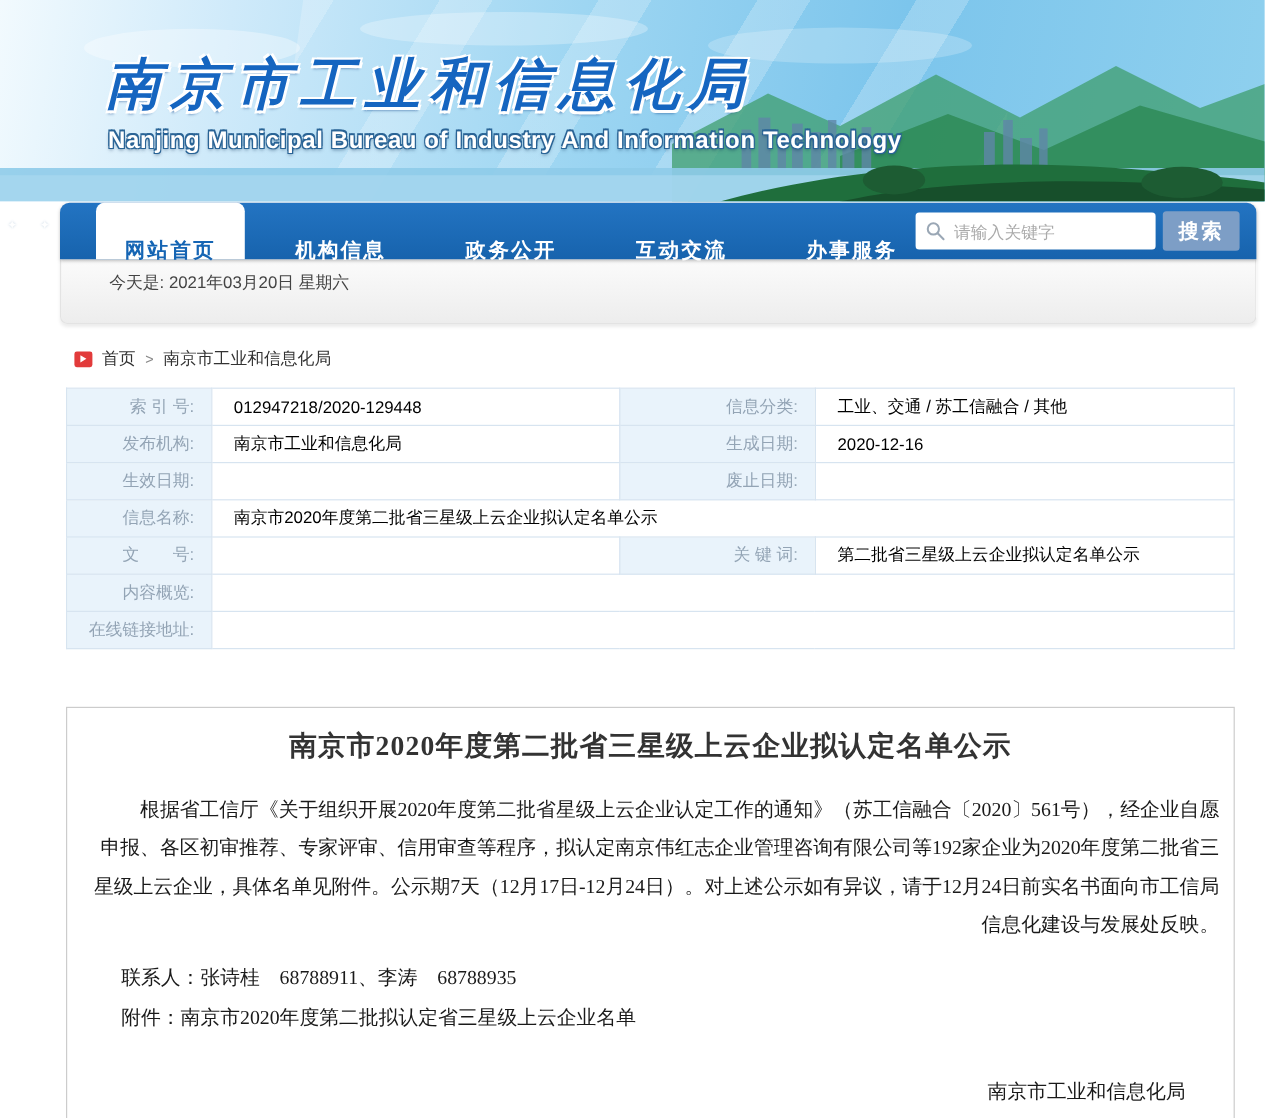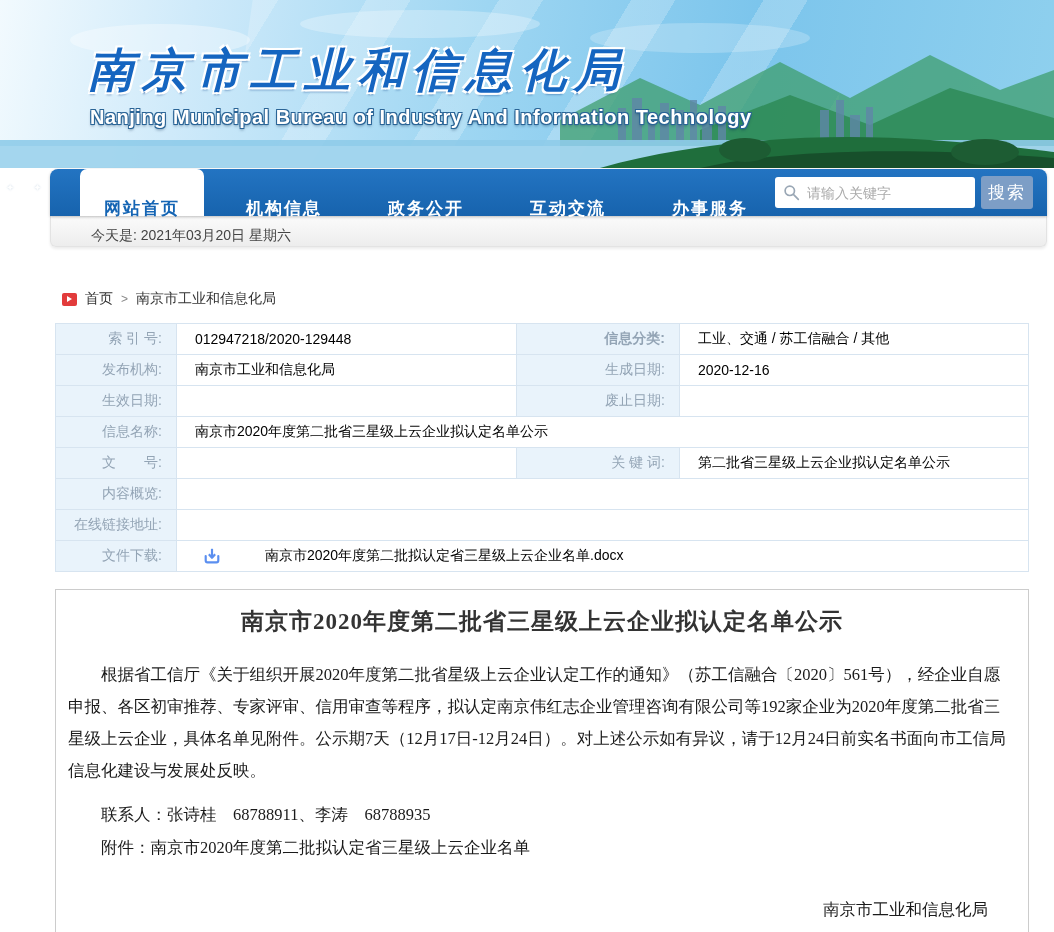--- a/index.html
+++ b/index.html
@@ -30,54 +30,54 @@
   .tab { height:47px; line-height:47px; padding:16px 24px; color:#fff; font-size:17px; font-weight:bold;
     letter-spacing:2px; cursor:pointer; }
   .tab.first { margin-left:30px; }
   .tab.active { background:#fff; color:#1565b4; border-radius:7px 7px 0 0; margin-top:0; }
   .tab + .tab { margin-left:18px; }
   .searchbox { position:absolute; right:14px; top:7px; display:flex; align-items:center;padding-left:48px; }
   .search-input { width:200px; height:31px; border:none; border-radius:3px; background:#fff;
     padding:0 8px 0 32px; font-size:14px; color:#333; outline:none; }
   .search-input::placeholder { color:#aaa; }
   .mag { position:absolute; left:8px; top:7px; width:17px; height:17px; }
-  .search-btn { width:52px; height:33px; margin-left:6px; border:none; border-radius:3px;
-    background:#7d9ec6; color:#fff; font-size:17px; letter-spacing:2px; cursor:pointer; }
-
-  
-  .datebar { height:31px; background:linear-gradient(180deg,#fbfbfb,#ededed);
+  .search-btn { width:64px; height:33px; margin-left:6px; border:none; border-radius:3px;
+    background:#7d9ec6; color:#fff; font-size:17px; letter-spacing:2px; cursor:pointer;font-weight:bold; }
+
+  
+  .datebar { height:54px; background:linear-gradient(180deg,#fbfbfb,#ededed);
     border:1px solid #e3e3e3; border-top:none; border-radius:0 0 6px 6px;
     line-height:38px; padding-left:40px; font-size:14px; color:#444;
     box-shadow:0 2px 3px rgba(0,0,0,.08); }
 
   
   .crumb { position:absolute; left:62px; top:290px; display:flex; align-items:center; font-size:14px; color:#333; }
   .crumb-ico { width:15px; height:13px; background:#e23b3b; border-radius:2px; position:relative; margin-right:8px; }
   .crumb-ico:before { content:""; position:absolute; left:5px; top:3px; border-left:5px solid #fff;
     border-top:3.5px solid transparent; border-bottom:3.5px solid transparent; }
   .crumb a { color:#333; text-decoration:none; }
   .crumb .sep { margin:0 8px; color:#888; font-size:12px; }
 
   
   .meta { position:absolute; left:55px; top:323px; width:974px; border-collapse:collapse;
     font-size:14px; }
   .meta td { border:1px solid #d7e4f0; height:31px; padding:0 18px; color:#000; background:#fff; }
   .meta td.lbl { background:#e9f3fb; color:#93a4b5; text-align:right; padding-right:14px; white-space:nowrap; }
-  .c1 { width:112px; } .c2 { width:340px;margin-left:35px; } .c3 { width:163px;font-weight:bold; }
+  .c1 { width:112px; } .c2 { width:340px;margin-left:35px; } .c3 { width:163px; }
   .dl-cell { display:flex; align-items:center; }
   .dl-ico { width:18px; height:18px; margin-right:44px; margin-left:8px; }
   .dl-name { color:#000; font-size:14px; cursor:pointer; }
 
   
   .article { position:absolute; left:55px; top:589px; width:974px; height:400px;
     border:1px solid #cccccc; background:#fff; font-family:"Liberation Serif", serif; }
   .art-title { text-align:center; margin-top:16px; font-size:23px; font-weight:bold; color:#333;
     letter-spacing:1px; }
   .art-body { margin:22px 12px 0 12px; font-size:16.5px; line-height:32px; color:#1a1a1a; }
-  .art-body p.indent { text-indent:2em; }
+  .art-body p.indent { text-indent:2em;text-align:right; }
   .art-line { margin:12px 12px 0 12px; font-size:16.5px; line-height:32px; color:#1a1a1a; text-indent:2em; }
   .art-attach { margin-top:1px; }
   .sign { margin:30px 40px 0 0; text-align:right; font-size:16.5px; color:#1a1a1a; line-height:32px; }
 </style>
 </head>
 <body>
 
 <div class="banner">
   <div class="streak"></div>
   <svg class="scene" width="1054" height="168" viewBox="0 0 1054 168">
@@ -176,33 +176,20 @@
     <td>第二批省三星级上云企业拟认定名单公示</td>
   </tr>
   <tr>
     <td class="lbl">内容概览:</td>
     <td colspan="3"></td>
   </tr>
   <tr>
     <td class="lbl">在线链接地址:</td>
     <td colspan="3"></td>
   </tr>
-  <tr>
-    <td class="lbl">文件下载:</td>
-    <td colspan="3">
-      <div class="dl-cell">
-        <svg class="dl-ico" viewBox="0 0 20 20">
-          <path d="M3,10 L3,15 Q3,17 5,17 L15,17 Q17,17 17,15 L17,10" fill="none" stroke="#5b8ff0" stroke-width="2.4" stroke-linecap="round"></path>
-          <line x1="10" y1="2" x2="10" y2="10" stroke="#5b8ff0" stroke-width="2.4"></line>
-          <path d="M6.5,8 L10,12 L13.5,8" fill="none" stroke="#5b8ff0" stroke-width="2.4" stroke-linejoin="round"></path>
-        </svg>
-        <span class="dl-name">南京市2020年度第二批拟认定省三星级上云企业名单.docx</span>
-      </div>
-    </td>
-  </tr>
 </tbody>
   </table>
 
 <div class="article">
   <div class="art-title">南京市2020年度第二批省三星级上云企业拟认定名单公示</div>
   <div class="art-body">
     <p class="indent">根据省工信厅《关于组织开展2020年度第二批省星级上云企业认定工作的通知》（苏工信融合〔2020〕561号），经企业自愿申报、各区初审推荐、专家评审、信用审查等程序，拟认定南京伟红志企业管理咨询有限公司等192家企业为2020年度第二批省三星级上云企业，具体名单见附件。公示期7天（12月17日-12月24日）。对上述公示如有异议，请于12月24日前实名书面向市工信局信息化建设与发展处反映。</p>
   </div>
   <div class="art-line">联系人：张诗桂　68788911、李涛　68788935</div>
   <div class="art-line art-attach">附件：南京市2020年度第二批拟认定省三星级上云企业名单</div>

